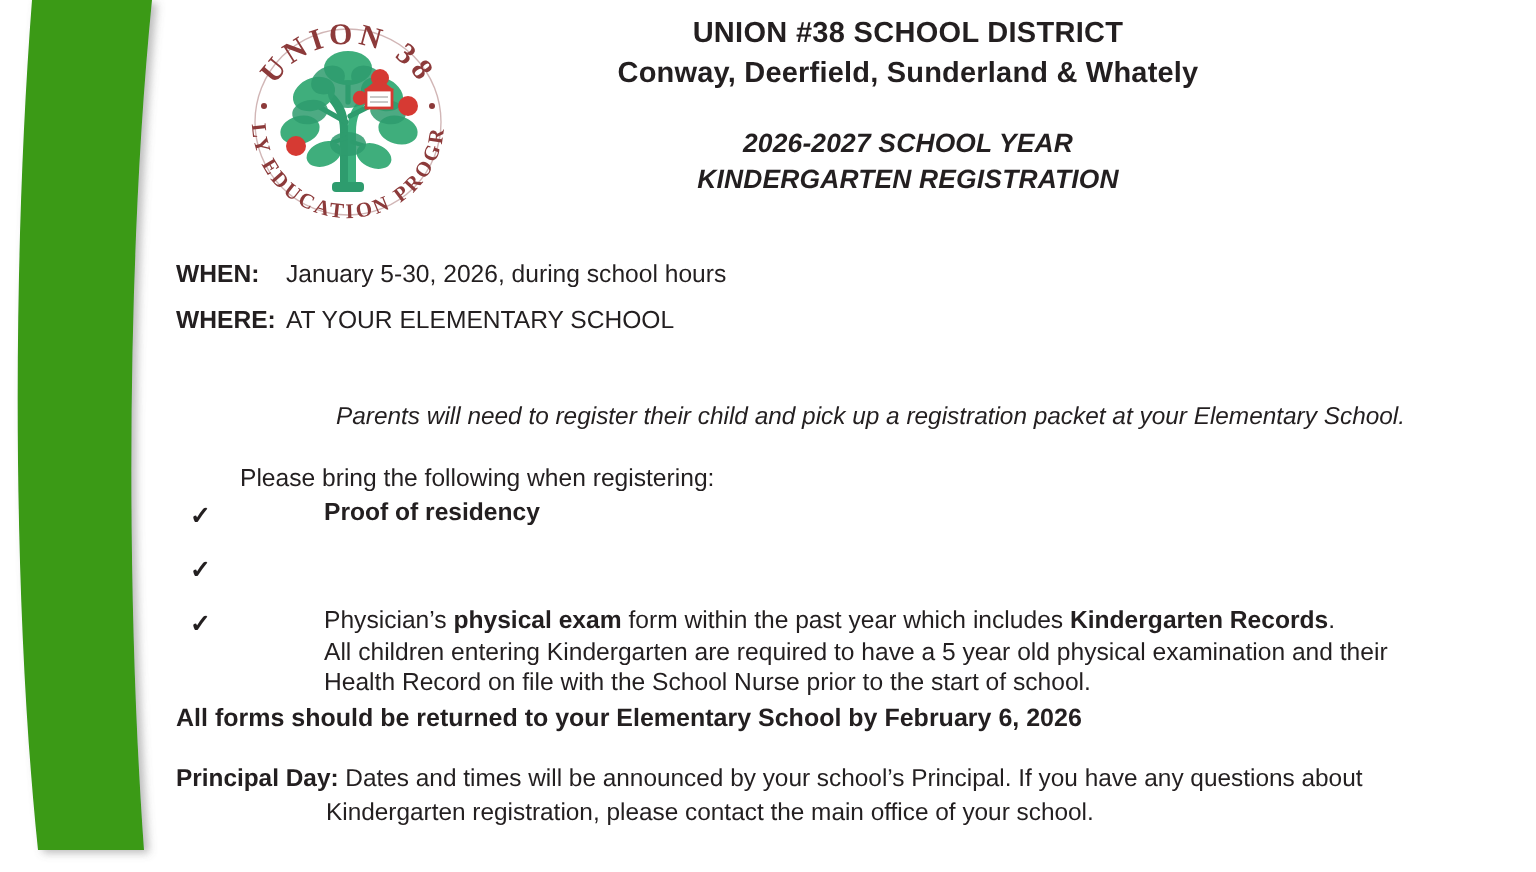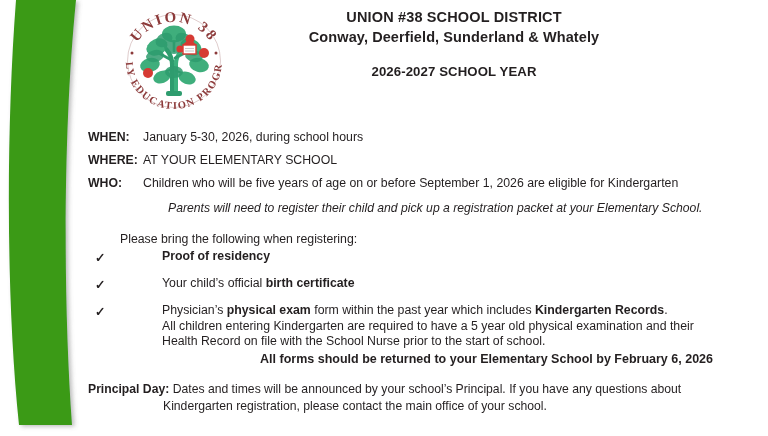--- a/index.html
+++ b/index.html
@@ -61,20 +61,21 @@
     font-weight: bold;
     letter-spacing: 0.1px;
     line-height: 21px;
   }
   .hdr-sub {
     margin-top: 15px;
     font-size: 13.2px;
     font-weight: bold;
     line-height: 18px;
     letter-spacing: 0.1px;
+    font-style: italic;
   }
 
   
   .info {
     position: absolute;
     left: 88px;
     top: 126px;
     width: 640px;
     font-size: 12.3px;
   }
@@ -140,21 +141,21 @@
   }
   .check-text .l { display: block; padding-left: 36px; }
   .check-text b { font-weight: bold; }
 
   
   .return-line {
     position: absolute;
     left: 88px;
     top: 351px;
     width: 625px;
-    text-align: right;
+    text-align: left;
     font-size: 12.5px;
     font-weight: bold;
     line-height: 17px;
   }
 
   .visiting {
     position: absolute;
     left: 88px;
     top: 381px;
     width: 630px;
@@ -241,56 +242,50 @@
         <rect x="68" y="47.5" width="9" height="1" fill="#c9c9c9"></rect>
       </g>
     </g>
   </svg>
 
   <div class="header">
     <div class="hdr-line1">UNION #38 SCHOOL DISTRICT</div>
     <div class="hdr-line2">Conway, Deerfield, Sunderland &amp; Whately</div>
     <div class="hdr-sub">
       <div>2026-2027 SCHOOL YEAR</div>
+      <div>KINDERGARTEN REGISTRATION</div>
     </div>
   </div>
 
   <div class="info">
     <div class="info-row">
       <span class="info-label">WHEN:</span>
       <span class="info-value">January 5-30, 2026, during school hours</span>
     </div>
     <div class="info-row">
       <span class="info-label">WHERE:</span>
       <span class="info-value">AT YOUR ELEMENTARY SCHOOL</span>
-    </div>
-    <div class="info-row">
-      <span class="info-label">WHO:</span>
-      <span class="info-value">Children who will be five years of age on or before September 1, 2026 are eligible for Kindergarten</span>
     </div>
   </div>
 
   <div class="note">Parents will need to register their child and pick up a registration packet at your Elementary School.</div>
 
   <div class="bring-intro">Please bring the following when registering:</div>
 
   <div class="checklist">
 
     <div class="check-item">
       <span class="check-mark">✓</span>
       <span class="check-text">
           <span class="l"><b>Proof of residency</b></span>
         </span>
     </div>
 
     <div class="check-item">
       <span class="check-mark">✓</span>
-      <span class="check-text">
-          <span class="l"><span>Your child’s official </span><b>birth certificate</b></span>
-        </span>
     </div>
 
     <div class="check-item">
       <span class="check-mark">✓</span>
       <span class="check-text">
           <span class="l"><span>Physician’s </span><b>physical exam</b><span> form within the past year which includes </span><b>Kindergarten Records</b><span>.</span></span>
           <span class="l"><span>All children entering Kindergarten are required to have a 5 year old physical examination and their</span></span>
           <span class="l"><span>Health Record on file with the School Nurse prior to the start of school.</span></span>
         </span>
     </div>

